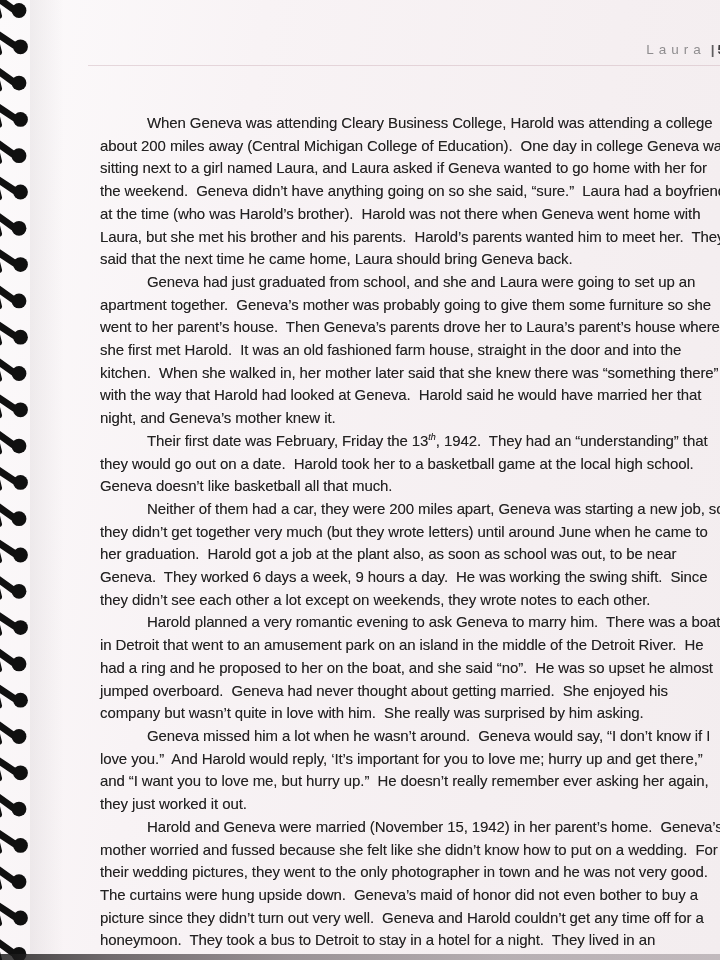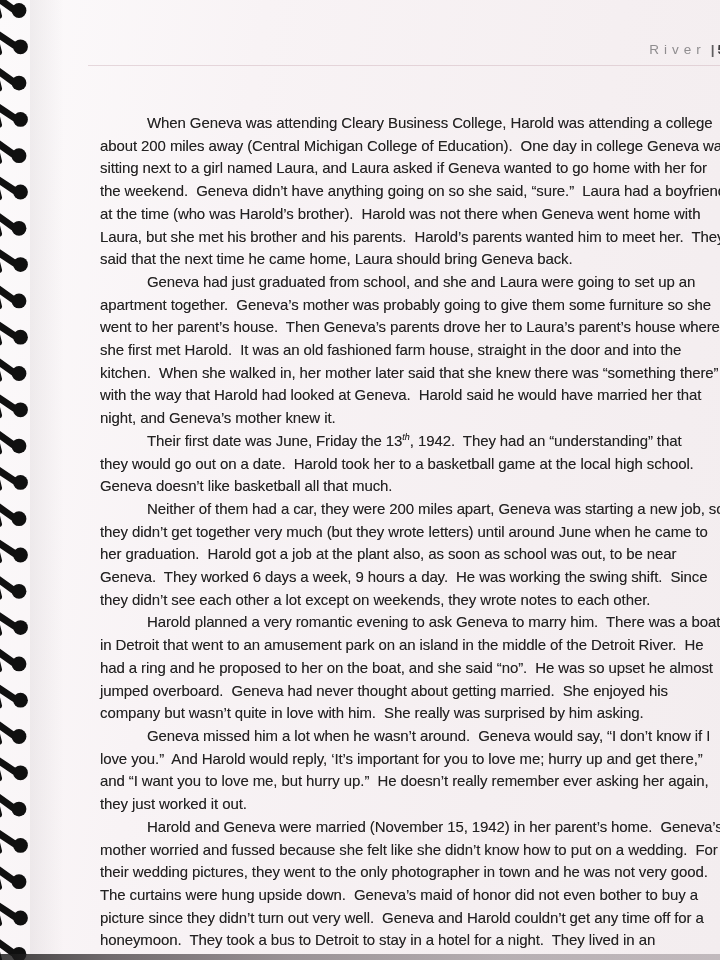--- a/index.html
+++ b/index.html
@@ -213,41 +213,41 @@
         </g>
         <g>
           <line x1="-6" y1="939.8" x2="-1" y2="959.8" stroke="#101010" stroke-width="6" stroke-linecap="round"></line>
           <line x1="-8" y1="937.8" x2="13" y2="952.8" stroke="#101010" stroke-width="7" stroke-linecap="round"></line>
           <circle cx="19" cy="954.3" r="7.4" fill="#101010"></circle>
         </g>
       </svg>
   </div>
 
   <div class="page-header">
-    <span class="label">River</span><span class="sep">|</span><span class="num">5</span>
+    <span class="label">Laura</span><span class="sep">|</span><span class="num">5</span>
   </div>
 
   <div class="header-rule"></div>
 
   <div class="content">
     <p>When Geneva was attending Cleary Business College, Harold was attending a college
 about 200 miles away (Central Michigan College of Education).  One day in college Geneva was
 sitting next to a girl named Laura, and Laura asked if Geneva wanted to go home with her for
 the weekend.  Geneva didn’t have anything going on so she said, “sure.”  Laura had a boyfriend
 at the time (who was Harold’s brother).  Harold was not there when Geneva went home with
 Laura, but she met his brother and his parents.  Harold’s parents wanted him to meet her.  They
 said that the next time he came home, Laura should bring Geneva back.</p>
     <p>Geneva had just graduated from school, and she and Laura were going to set up an
 apartment together.  Geneva’s mother was probably going to give them some furniture so she
 went to her parent’s house.  Then Geneva’s parents drove her to Laura’s parent’s house where
 she first met Harold.  It was an old fashioned farm house, straight in the door and into the
 kitchen.  When she walked in, her mother later said that she knew there was “something there”
 with the way that Harold had looked at Geneva.  Harold said he would have married her that
 night, and Geneva’s mother knew it.</p>
-    <p><span>Their first date was June, Friday the 13</span><sup>th</sup><span>, 1942.  They had an “understanding” that
+    <p><span>Their first date was February, Friday the 13</span><sup>th</sup><span>, 1942.  They had an “understanding” that
 they would go out on a date.  Harold took her to a basketball game at the local high school.
 Geneva doesn’t like basketball all that much.</span></p>
     <p>Neither of them had a car, they were 200 miles apart, Geneva was starting a new job, so
 they didn’t get together very much (but they wrote letters) until around June when he came to
 her graduation.  Harold got a job at the plant also, as soon as school was out, to be near
 Geneva.  They worked 6 days a week, 9 hours a day.  He was working the swing shift.  Since
 they didn’t see each other a lot except on weekends, they wrote notes to each other.</p>
     <p>Harold planned a very romantic evening to ask Geneva to marry him.  There was a boat
 in Detroit that went to an amusement park on an island in the middle of the Detroit River.  He
 had a ring and he proposed to her on the boat, and she said “no”.  He was so upset he almost

